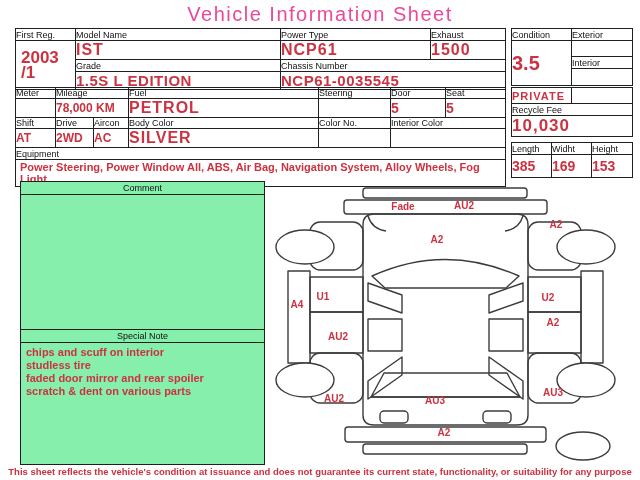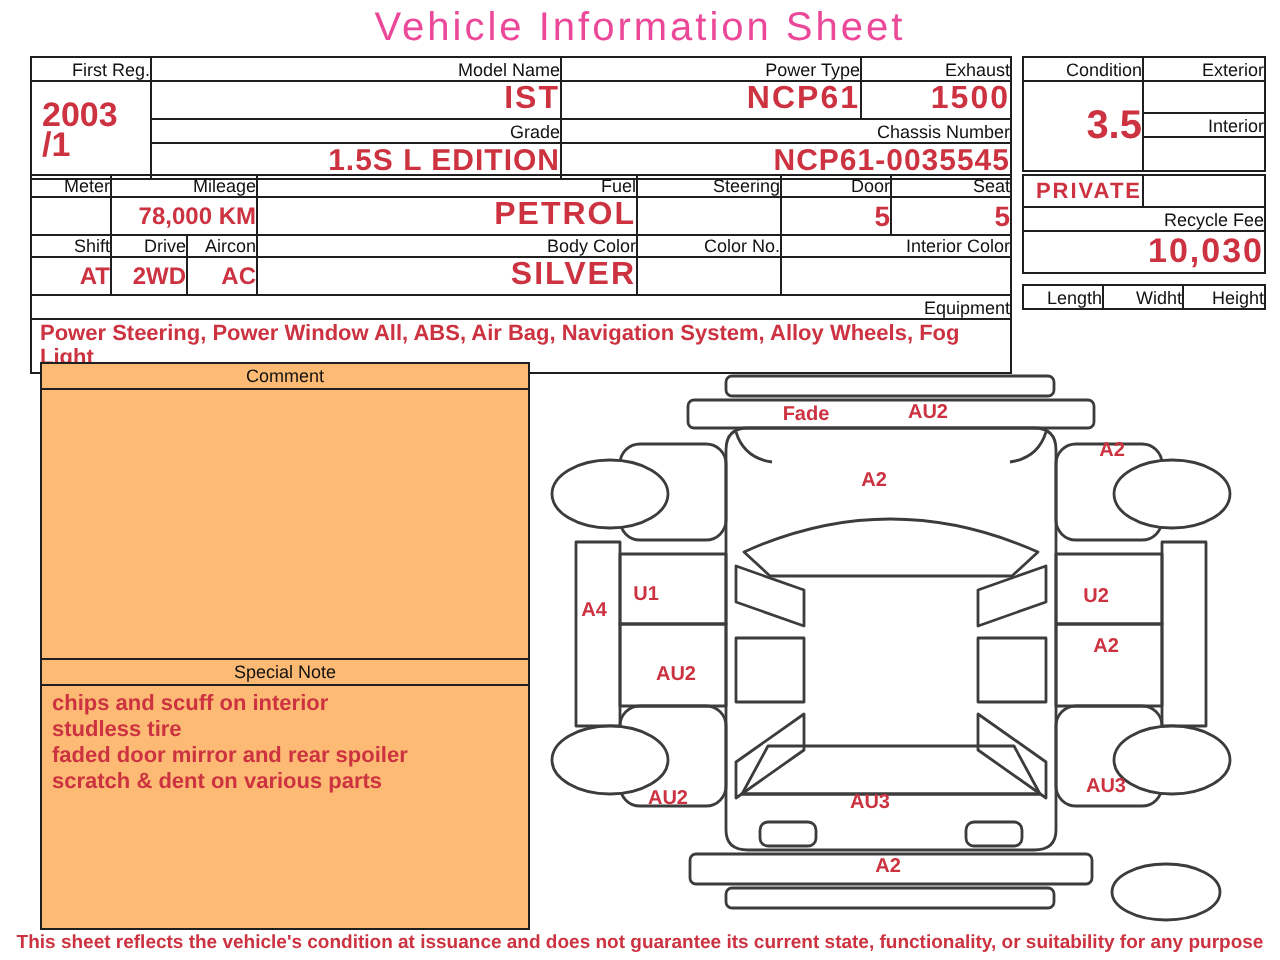--- a/index.html
+++ b/index.html
@@ -5,34 +5,34 @@
   html,body { margin:0; padding:0; background:#ffffff; }
   .sheet {
     position:relative; width:640px; height:480px; background:#fff;
     font-family:"Liberation Sans", sans-serif; overflow:hidden;
   }
   .title {
     position:absolute; top:3px; left:0; width:100%; text-align:center;
     font-size:20px; font-weight:400; letter-spacing:1.5px; color:#ec4899;
   }
   table.t { position:absolute; border-collapse:collapse; table-layout:fixed; }
-  .t th, .t td { border:1.2px solid #1f1f1f; padding:0; text-align:right; overflow:hidden; white-space:nowrap; }
+  .t th, .t td { border:1.2px solid #1f1f1f; padding:0; text-align:left; overflow:hidden; white-space:nowrap; }
   .t th { font-size:9px; font-weight:normal; color:#111; }
   .red { color:#cc3240; font-weight:bold; }
   td.v-lg { font-size:16px; letter-spacing:1px; }
   td.v-md { font-size:15px; letter-spacing:0.5px; }
   td.v-sm { font-size:12px; }
   td.v-door { font-size:14px; }
   td.v-cond { font-size:20px; }
   td.v-fee { font-size:17px; letter-spacing:1px; }
   td.v-dim { font-size:14px; }
   td.v-priv { font-size:11px; letter-spacing:1px; }
   td.firstreg { font-size:17px; text-align:left; line-height:15px; padding-left:5px; }
   td.equip-text { font-size:11px; line-height:12px; text-align:left; padding:1px 4px; white-space:normal; vertical-align:top; }
-  .box { position:absolute; border:1.2px solid #1f1f1f; background:#fdba74; }
+  .box { position:absolute; border:1.2px solid #1f1f1f; background:#86efac; }
   .box-header { border-bottom:1px solid #1f1f1f; font-size:9px; color:#111; text-align:center; height:12px; line-height:12px; }
   .note-lines { padding:3px 5px; font-size:11px; line-height:13px; font-weight:bold; color:#cc3240; }
   .footer {
     position:absolute; top:466px; left:0; width:100%; text-align:center;
     font-size:9.5px; font-weight:bold; color:#cc3240;
   }
   svg.diagram { position:absolute; left:268px; top:183px; }
   svg.diagram .ln { fill:none; stroke:#3c3c3c; stroke-width:1.4; stroke-linejoin:round; }
   svg.diagram .tire { fill:#ffffff; stroke:#3c3c3c; stroke-width:1.4; }
   svg.diagram text.dmg { font-family:"Liberation Sans",sans-serif; font-size:10px; font-weight:bold; fill:#cc3240; text-anchor:middle; }
@@ -176,20 +176,25 @@
     <colgroup>
         <col style="width:40px">
         <col style="width:40px">
         <col style="width:41px">
       </colgroup>
     <tbody>
         <tr style="height:12px">
       <th>Length</th>
       <th>Widht</th>
       <th>Height</th>
+    </tr>
+    <tr style="height:23px">
+      <td class="red v-dim">385</td>
+      <td class="red v-dim">169</td>
+      <td class="red v-dim">153</td>
     </tr>
   </tbody>
     </table>
 
   <div class="box" style="left:20px; top:181px; width:243px; height:147px;">
     <div class="box-header">Comment</div>
     <div class="note-lines"></div>
   </div>
 
   <div class="box" style="left:20px; top:329px; width:243px; height:134px;">

